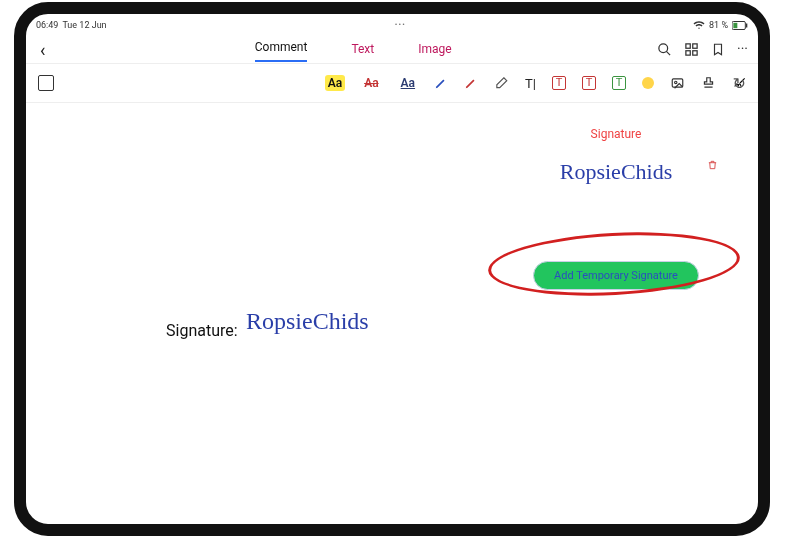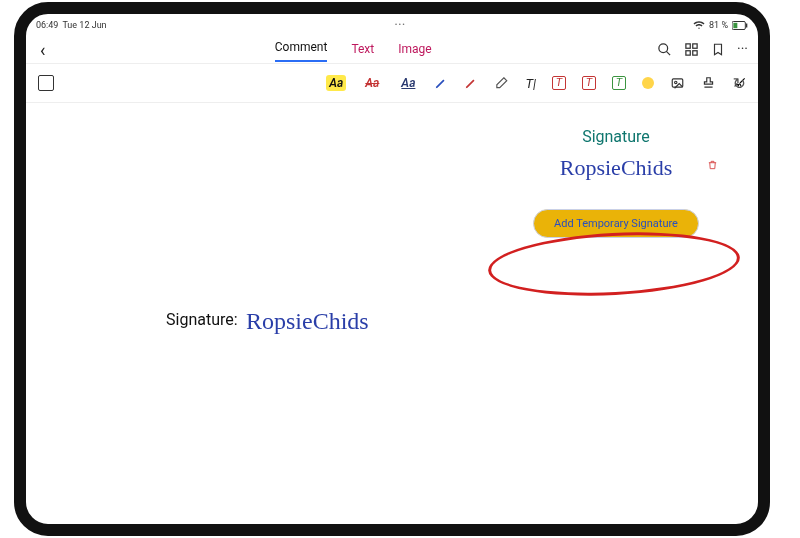--- a/index.html
+++ b/index.html
@@ -16,72 +16,73 @@
     padding:3px 10px 0 10px;font-size:9px;color:#333;height:16px;
   }
   .status-left,.status-right{display:flex;gap:4px;align-items:center;}
   .status-right svg{display:block;}
 
   .nav-row{
     display:flex;align-items:center;justify-content:space-between;
     padding:2px 10px 0 10px;height:28px;
   }
   .back{font-size:18px;color:#222;padding:2px 4px;cursor:pointer;}
-  .tabs{display:flex;gap:24px;align-items:flex-end;}
+  .tabs{display:flex;gap:44px;align-items:flex-end;}
   .tab{font-size:12px;color:#be185d;padding:4px 0 6px 0;cursor:pointer;}
   .tab.active{color:#111;border-bottom:2px solid #2a6df5;}
   .nav-icons{display:flex;gap:12px;align-items:center;}
   .nav-icons span,.nav-icons svg{color:#333;}
   .dots{font-size:14px;color:#777;}
 
   .tool-row{
     display:flex;align-items:center;padding:4px 10px;
     height:30px;border-top:1px solid #eee;border-bottom:1px solid #eee;
     position:relative;
   }
   .select-tool{
     width:14px;height:14px;border:1.5px solid #333;border-radius:2px;
     margin-left:2px;margin-right:auto;cursor:pointer;
   }
-  .tools{display:flex;gap:16px;align-items:center;font-style:italic;}
+  .tools{display:flex;gap:16px;align-items:center;}
   .tool-aa{font-size:12px;font-weight:600;padding:1px 3px;border-radius:3px;color:#111;}
   .hl-yellow{background:#ffe94a;}
   .strike{color:#c43535;text-decoration:line-through;}
   .under{color:#2a3a70;text-decoration:underline;}
   .pen{display:inline-block;}
   .sq{display:inline-block;font-size:11px;border:1.4px solid;color:#c43535;width:12px;height:12px;line-height:12px;text-align:center;border-radius:2px;}
   .sq.g{color:#3b9440;border-color:#3b9440;}
   .tool-t{font-size:13px;color:#222;}
   .dot-y{width:12px;height:12px;border-radius:50%;background:#ffd54a;display:inline-block;}
   .redo-btn{position:absolute;right:12px;font-size:16px;color:#555;cursor:pointer;}
 
   .doc-area{position:relative;width:100%;height:calc(100% - 76px);}
   .sig-label{
-    position:absolute;left:140px;top:207px;font-size:16px;color:#111;
+    position:absolute;left:140px;top:218px;font-size:16px;color:#111;
   }
   .sig-main{
     position:absolute;left:220px;top:205px;
     font-family:"Brush Script MT","Segoe Script",cursive;
     font-size:24px;color:#2a3ea8;
   }
 
   .panel{
     position:absolute;right:32px;top:24px;width:220px;
     text-align:center;
   }
-  .panel-title{font-size:16px;color:#0f766e;margin-bottom:9px;}
+  .panel-title{font-size:12px;color:#ef4444;margin-bottom:18px;}
   .panel-del{position:absolute;right:8px;top:32px;color:#d64545;font-size:11px;cursor:pointer;}
   .panel-sig{
     font-family:"Brush Script MT","Segoe Script",cursive;
     font-size:22px;color:#2a3ea8;margin-bottom:28px;
   }
   .add-btn{
     display:inline-block;padding:7px 20px;border:1px solid #c9d0e6;
     border-radius:22px;font-size:11px;color:#2a4fbd;cursor:pointer;
-    background:#eab308;
+    background:#22c55e;
+    margin-top:48px;
   }
   .red-ring{
     position:absolute;left:-18px;top:106px;width:246px;height:56px;
     border:3px solid #d22020;border-radius:50%;
     transform:rotate(-3deg);pointer-events:none;
   }
 
 </style>
 </head>
 <body>

